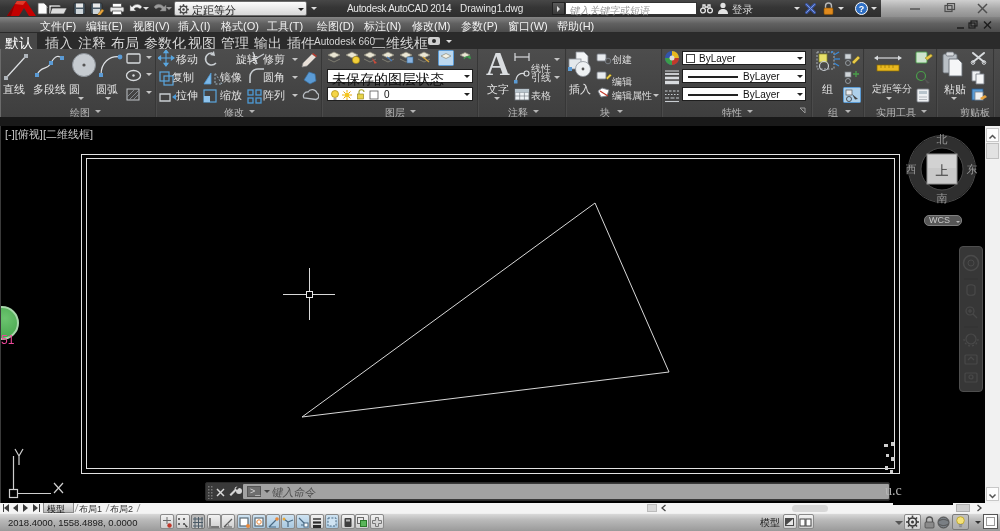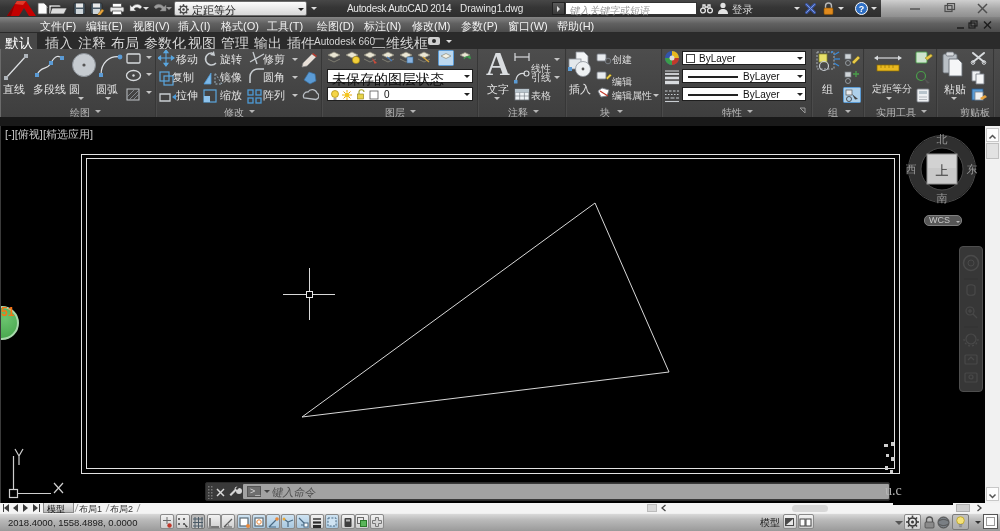--- a/index.html
+++ b/index.html
@@ -277,21 +277,21 @@
         <rect x="46" y="46" width="6" height="6" fill="#8ec3ec"></rect>
 
       <g fill="none" stroke="#4d9bd8" stroke-width="1.3">
           <rect x="90" y="40" width="5" height="5"></rect>
           <rect x="98" y="40" width="5" height="5"></rect>
           <rect x="90" y="48" width="5" height="5"></rect>
           <rect x="98" y="48" width="5" height="5"></rect>
         </g>
     </svg>
     <span class="rtxt" style="left:176px;top:3px">移动</span>
-      <span class="rtxt" style="left:220px;top:3px">旋转</span>
+      <span class="rtxt" style="left:236px;top:3px">旋转</span>
       <span class="rtxt" style="left:263px;top:3px">修剪</span>
     <span class="rtxt" style="left:172px;top:21px">复制</span>
       <span class="rtxt" style="left:220px;top:21px">镜像</span>
       <span class="rtxt" style="left:263px;top:21px">圆角</span>
     <span class="rtxt" style="left:176px;top:39px">拉伸</span>
       <span class="rtxt" style="left:220px;top:39px">缩放</span>
       <span class="rtxt" style="left:263px;top:39px">阵列</span>
     <div class="car" style="left:292px;top:9px;border-top-color:#c5c5c5"></div>
     <div class="car" style="left:292px;top:27px;border-top-color:#c5c5c5"></div>
     <div class="car" style="left:292px;top:45px;border-top-color:#c5c5c5"></div>
@@ -526,21 +526,21 @@
       <path d="M2 21h8v10H2z" fill="#eef0f2" stroke="#7a8088" stroke-width="0.9"></path>
         <path d="M6 24h8v10H6z" fill="#f5f6f7" stroke="#7a8088" stroke-width="0.9"></path>
       <rect x="2" y="39" width="11" height="11" fill="#5b9bd5" stroke="#2a5a8a" stroke-width="0.8"></rect>
         <rect x="5" y="42" width="8" height="8" fill="#eef0f2" stroke="#7a8088" stroke-width="0.8"></rect>
         <path d="M10 48l5-3 2 2-5 3z" fill="#e8a33d"></path>
     </svg>
     <span class="plabel" style="left:960px">剪贴板</span>
   </div>
   <div class="abs" id="darkstrip"></div>
   <div class="abs" id="canvas">
-    <span class="abs" style="left:4px;top:1px;font-size:11px;color:#c8c8c8">[-][俯视][精选应用]</span>
+    <span class="abs" style="left:4px;top:1px;font-size:11px;color:#c8c8c8">[-][俯视][二维线框]</span>
     <svg class="abs" style="left:0;top:0" width="985" height="377" viewBox="0 0 985 377">
       <rect x="80.5" y="28.5" width="818" height="319" fill="none" stroke="#e2e2e2" stroke-width="1"></rect>
       <rect x="85.5" y="32.5" width="808" height="310" fill="none" stroke="#e2e2e2" stroke-width="1"></rect>
       <polygon points="594,77 668,246 301,291" fill="none" stroke="#d8d8d8" stroke-width="1"></polygon>
 
       <g stroke="#d8d8d8" stroke-width="1">
           <line x1="282" y1="168.5" x2="305" y2="168.5"></line>
           <line x1="312" y1="168.5" x2="334" y2="168.5"></line>
           <line x1="308.5" y1="142" x2="308.5" y2="165"></line>
           <line x1="308.5" y1="172" x2="308.5" y2="194"></line>
@@ -604,21 +604,21 @@
             <path d="M6 109l3-3 3 3"></path>
           </g>
         <g stroke="#666" stroke-width="1.2" fill="none">
             <rect x="3" y="122" width="12" height="9" rx="1"></rect>
             <circle cx="9" cy="126" r="2"></circle>
           </g>
       </svg>
     </div>
 
     <div class="abs" style="left:-16px;top:180px;width:34px;height:34px;border-radius:50%;background:radial-gradient(circle at 60% 35%,#6cc46f,#3d9e44);border:2px solid #a8d8ab"></div>
-    <span class="abs" style="left:0px;top:179px;font-size:12px;font-weight:bold;color:#f97316">51</span>
+    <span class="abs" style="left:0px;top:207px;font-size:12px;font-weight:normal;color:#ec4899">51</span>
 
     <div class="abs" style="left:204px;top:356px;width:685px;height:19px;background:#393939;border:1px solid #2a2a2a;border-radius:2px">
       <svg class="abs" style="left:2px;top:3px" width="34" height="13" viewBox="0 0 34 13">
         <g fill="#777">
             <rect x="0" y="0" width="1.5" height="1.5"></rect>
             <rect x="3" y="0" width="1.5" height="1.5"></rect>
             <rect x="0" y="3" width="1.5" height="1.5"></rect>
             <rect x="3" y="3" width="1.5" height="1.5"></rect>
             <rect x="0" y="6" width="1.5" height="1.5"></rect>
             <rect x="3" y="6" width="1.5" height="1.5"></rect>

